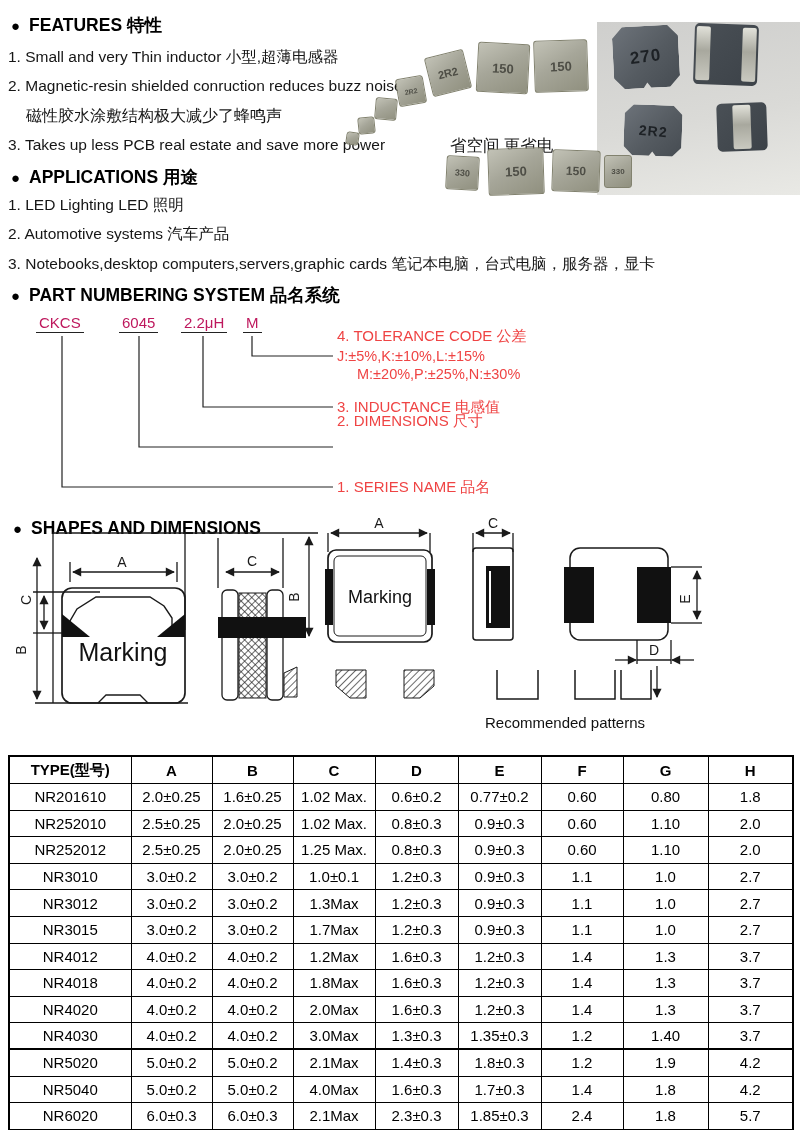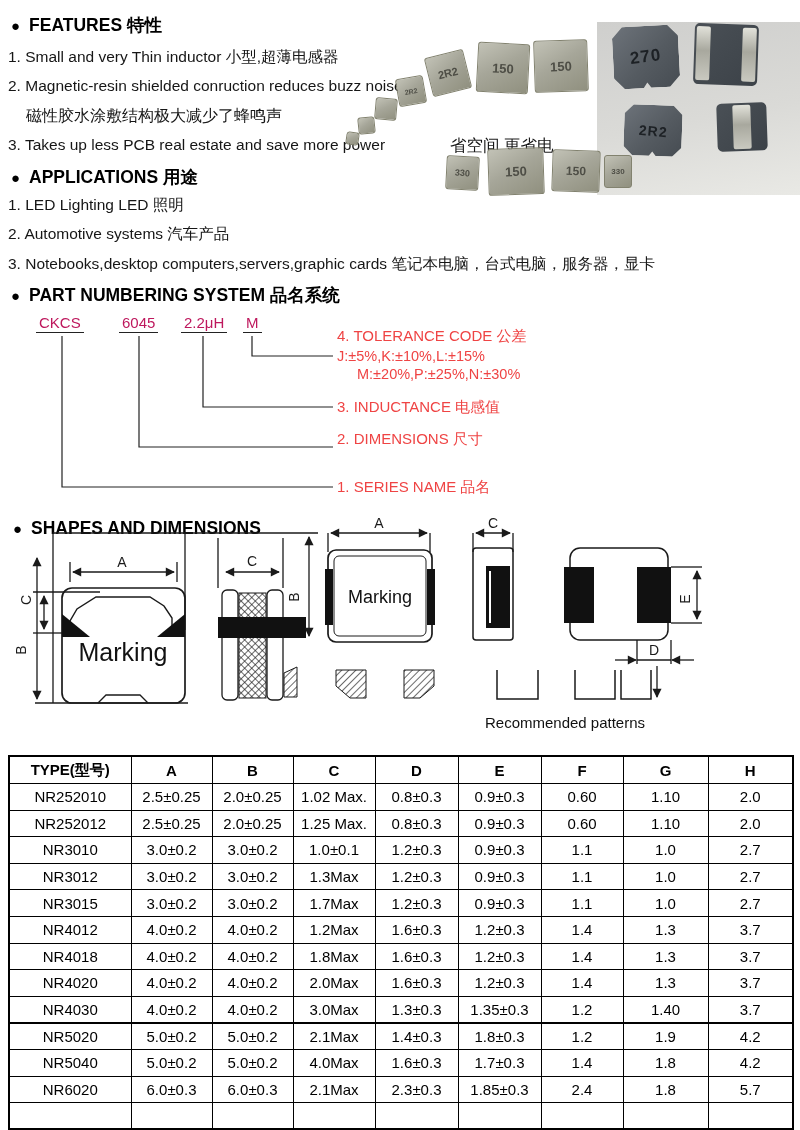--- a/index.html
+++ b/index.html
@@ -49,21 +49,21 @@
 <div class="page">
 
   <div class="heading" style="left:11px; top:13px;">
     <span class="bullet">●</span>
     <span>FEATURES 特性</span>
   </div>
   <div class="line" style="left:8px; top:47px;">1. Small and very Thin inductor  小型,超薄电感器</div>
   <div class="line" style="left:8px; top:77px;">2. Magnetic-resin shielded conruction reduces buzz noise</div>
   <div class="line" style="left:26px; top:106px; font-size:16px;">磁性胶水涂敷结构极大减少了蜂鸣声</div>
   <div class="line" style="left:8px; top:136px;">3. Takes up less PCB real estate and save more power</div>
-  <div class="line" style="left:450px; top:135px; font-size:16.5px;">省空间 更省电</div>
+  <div class="line" style="left:450px; top:135px; font-size:16.5px;font-family:Liberation Serif, serif;">省空间 更省电</div>
 
   <div class="photo-right">
     <div class="ind octa" style="left:16px; top:4px; width:66px; height:62px; transform:rotate(-3deg);">
       <span style="font-size:17px; transform:rotate(-4deg);">270</span>
     </div>
     <div class="ind sideview" style="left:97px; top:2px; width:64px; height:61px; transform:rotate(2deg);">
       <span class="term" style="left:2px; top:3px; width:14px; height:54px;"></span>
       <span class="term" style="right:2px; top:3px; width:14px; height:54px;"></span>
     </div>
     <div class="ind octa" style="left:27px; top:83px; width:58px; height:51px; transform:rotate(2deg);">
@@ -126,21 +126,21 @@
       <path d="M62,336 V487 H333"></path>
       <path d="M139,336 V447 H333"></path>
       <path d="M203,336 V407 H333"></path>
       <path d="M252,336 V356 H333"></path>
     </g>
   </svg>
   <div class="pn-label" style="left:337px; top:327px;">4. TOLERANCE CODE 公差</div>
   <div class="pn-label small" style="left:337px; top:348px;">J:±5%,K:±10%,L:±15%</div>
   <div class="pn-label small" style="left:337px; top:366px;margin-left:20px;">M:±20%,P:±25%,N:±30%</div>
   <div class="pn-label" style="left:337px; top:398px;">3. INDUCTANCE 电感值</div>
-  <div class="pn-label" style="left:337px; top:430px;">2. DIMENSIONS 尺寸</div>
+  <div class="pn-label" style="left:337px; top:412px;">2. DIMENSIONS 尺寸</div>
   <div class="pn-label" style="left:337px; top:478px;">1. SERIES NAME 品名</div>
 
   <div class="heading" style="left:13px; top:518px;">
     <span class="bullet">●</span>
     <span>SHAPES AND DIMENSIONS</span>
   </div>
 
   <svg class="overlay" style="left:0; top:505px;" width="800" height="240" viewBox="0 505 800 240">
     <defs>
       <marker id="arr" viewBox="0 0 10 10" refX="9" refY="5" markerWidth="9" markerHeight="7" orient="auto-start-reverse">
@@ -258,20 +258,31 @@
         <th>C</th>
         <th>D</th>
         <th>E</th>
         <th>F</th>
         <th>G</th>
         <th>H</th>
       </tr>
     </thead>
     <tbody>
       <tr>
+        <td>NR201610</td>
+          <td>2.0±0.25</td>
+          <td>1.6±0.25</td>
+          <td>1.02 Max.</td>
+          <td>0.6±0.2</td>
+          <td>0.77±0.2</td>
+          <td>0.60</td>
+          <td>0.80</td>
+          <td>1.8</td>
+      </tr>
+      <tr>
         <td>NR252010</td>
           <td>2.5±0.25</td>
           <td>2.0±0.25</td>
           <td>1.02 Max.</td>
           <td>0.8±0.3</td>
           <td>0.9±0.3</td>
           <td>0.60</td>
           <td>1.10</td>
           <td>2.0</td>
       </tr>

